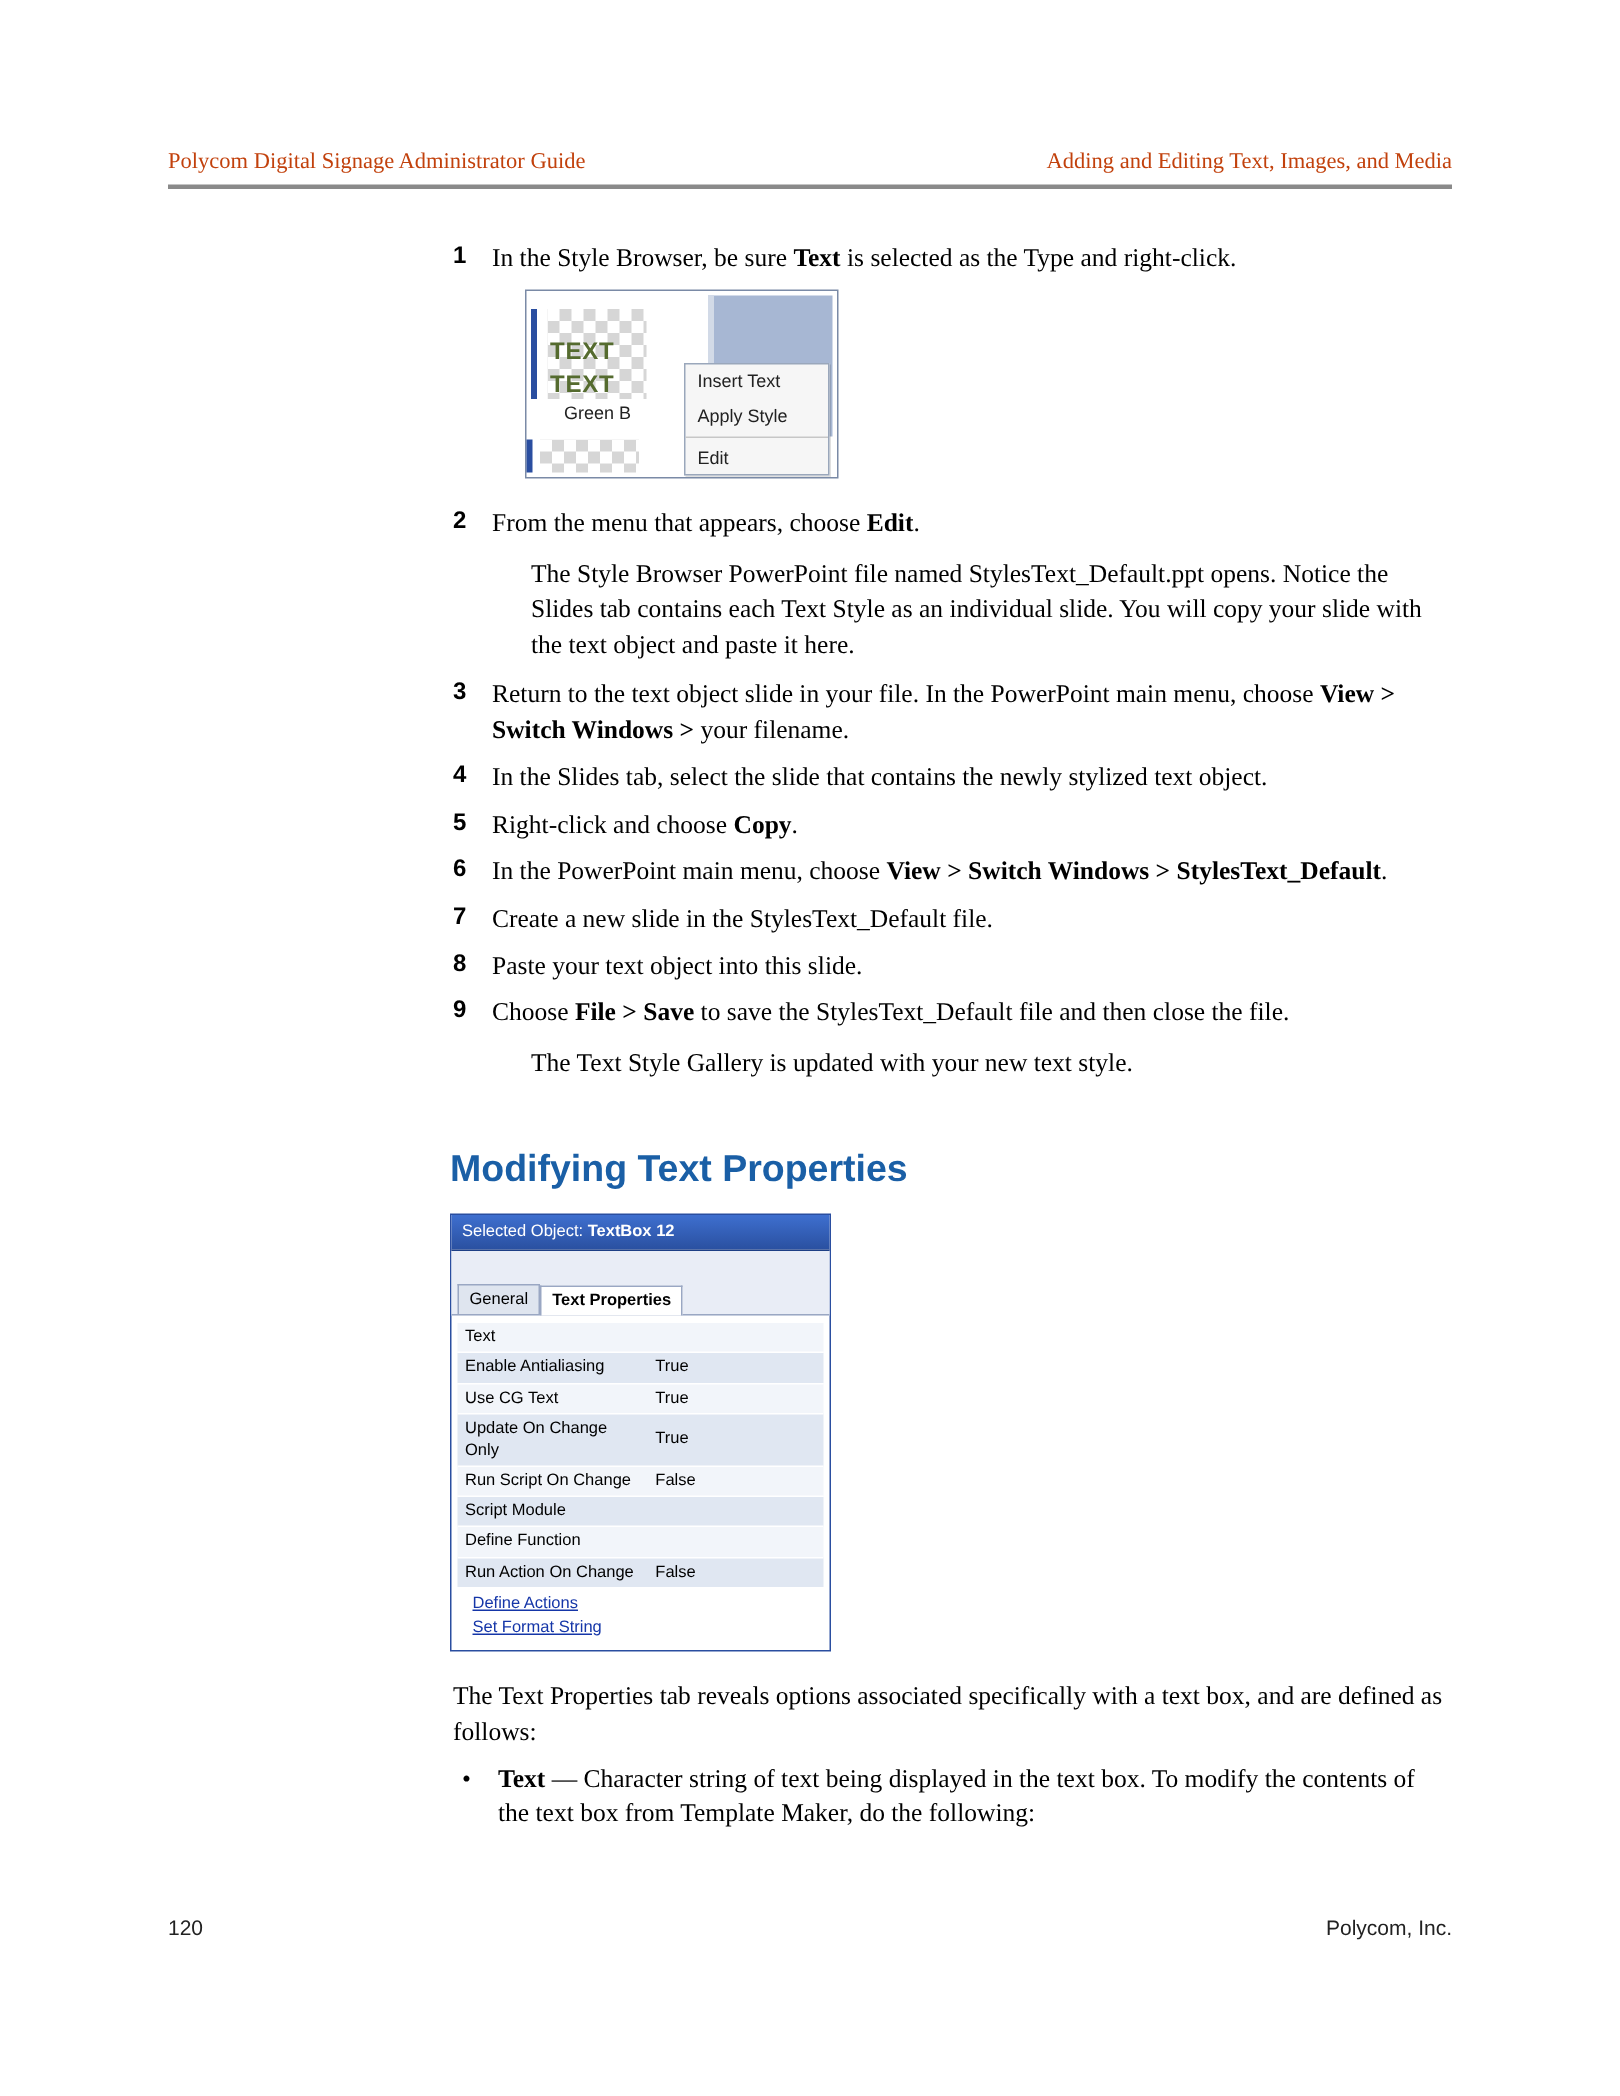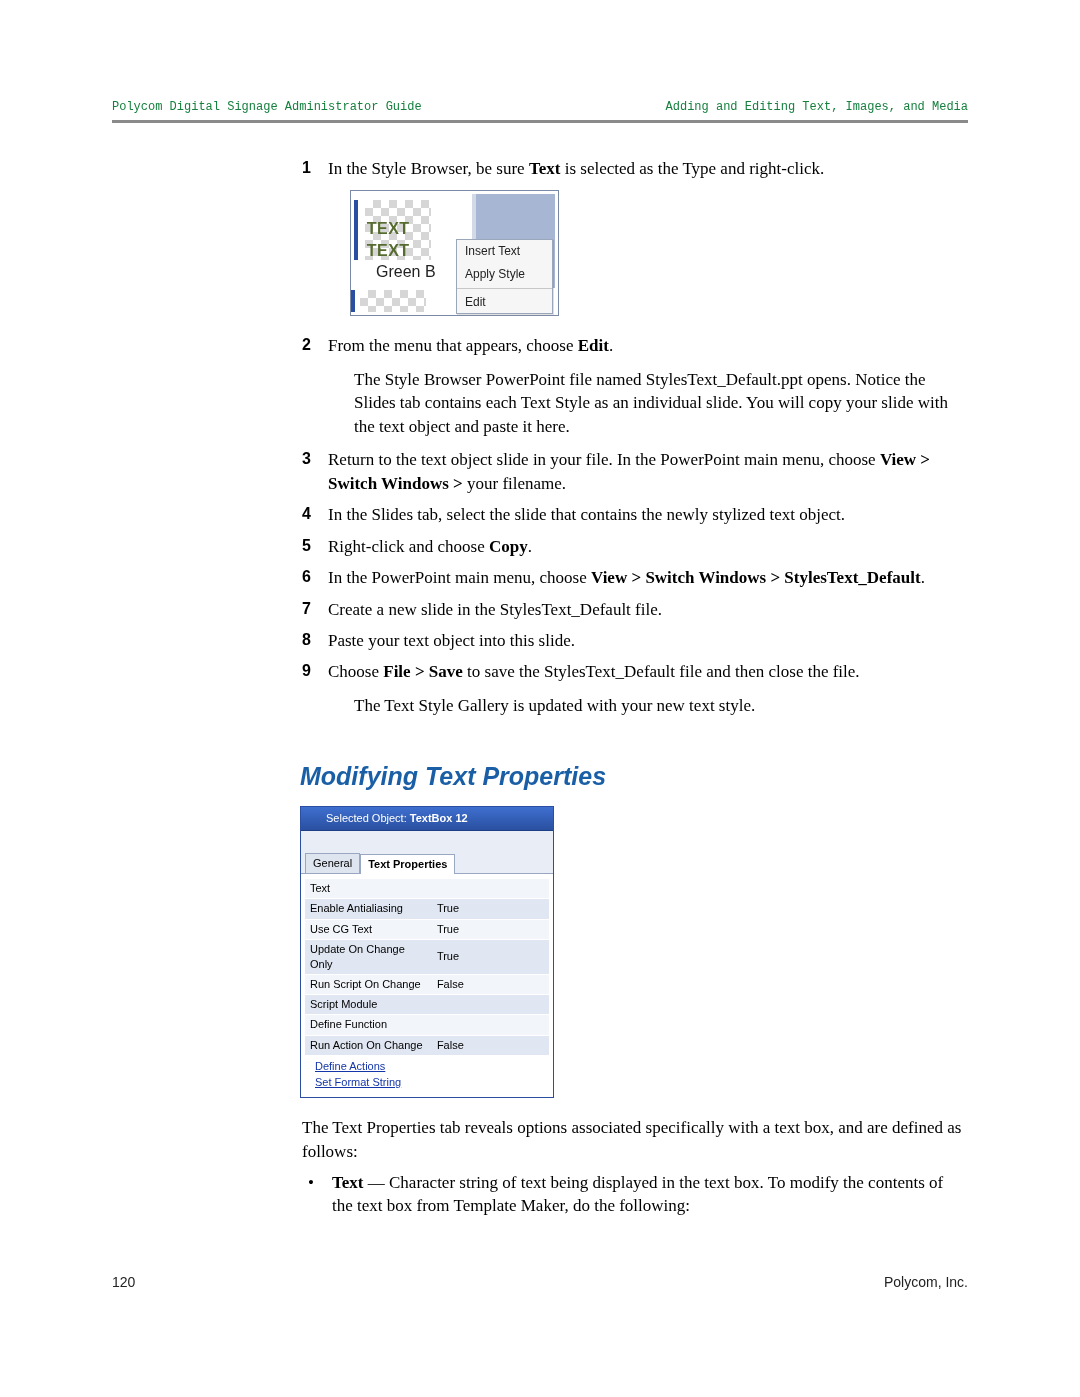--- a/index.html
+++ b/index.html
@@ -9,23 +9,23 @@
     font-family: "Palatino Linotype", "Book Antiqua", Palatino, Georgia, serif;
     color: #000000;
     width: 1080px;
   }
   .page {
     padding: 100px 112px 60px 112px;
   }
   .header-row {
     display: flex;
     justify-content: space-between;
-    font-size: 12px;
-    font-family: Liberation Mono, monospace;
-    color: #15803d;
+    font-size: 15px;
+    font-family: Liberation Serif, serif;
+    color: #c2410c;
     margin-bottom: 6px;
   }
   .header-rule {
     height: 3px;
     background: #8a8a8a;
     margin-bottom: 34px;
   }
   .content {
     margin-left: 190px;
     font-size: 17px;
@@ -94,21 +94,21 @@
     position: absolute;
     left: 2px;
     top: 18px;
     font-family: Impact, "Arial Black", sans-serif;
     font-size: 16px;
     letter-spacing: 0.5px;
     color: #556b2f;
     font-weight: 700;
   }
   .tiny-label {
-    font-size: 16px;
+    font-size: 12px;
     color: #222;
     display: block;
     padding-left: 22px;
     margin-top: 1px;
   }
   .bluecol {
     flex: 1;
     background: #a7b7d3;
     height: 94px;
     margin-left: 0;
@@ -146,36 +146,35 @@
     background: repeating-conic-gradient(#d6d6d6 0 25%, #ffffff 0 50%) 0 0/16px 16px;
   }
 
   
   h2.section {
     font-family: Arial, Helvetica, sans-serif;
     font-weight: 700;
     color: #1a5fa6;
     font-size: 25px;
     margin: 42px 0 12px -2px;
-    font-style: italic;
   }
 
   
   .panel {
     width: 252px;
     margin: 8px 0 18px -2px;
     border: 1px solid #2a4ea0;
     font-family: Tahoma, Arial, sans-serif;
     font-size: 11px;
     background: #fff;
   }
   .panel-hdr {
     background: linear-gradient(#3e6fcf, #2a50a0);
     color: white;
-    padding: 4px 25px;
+    padding: 4px 7px;
     border-bottom: 1px solid #1d3f85;
   }
   .panel-hdr b { font-weight: 700; }
   .tabs {
     display: flex;
     align-items: flex-end;
     gap: 0;
     padding: 22px 4px 0 4px;
     background: #e9edf6;
     border-bottom: 1px solid #9aa7c3;

